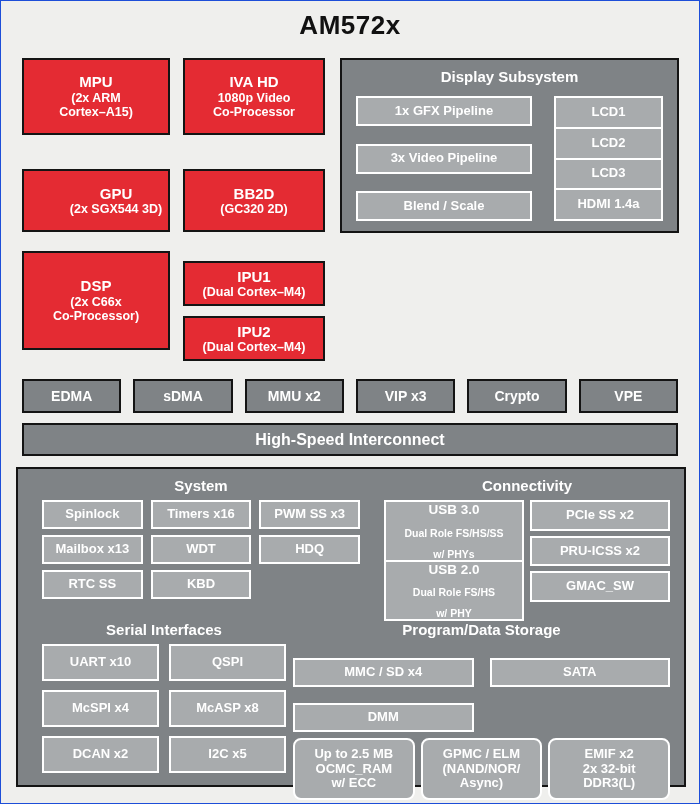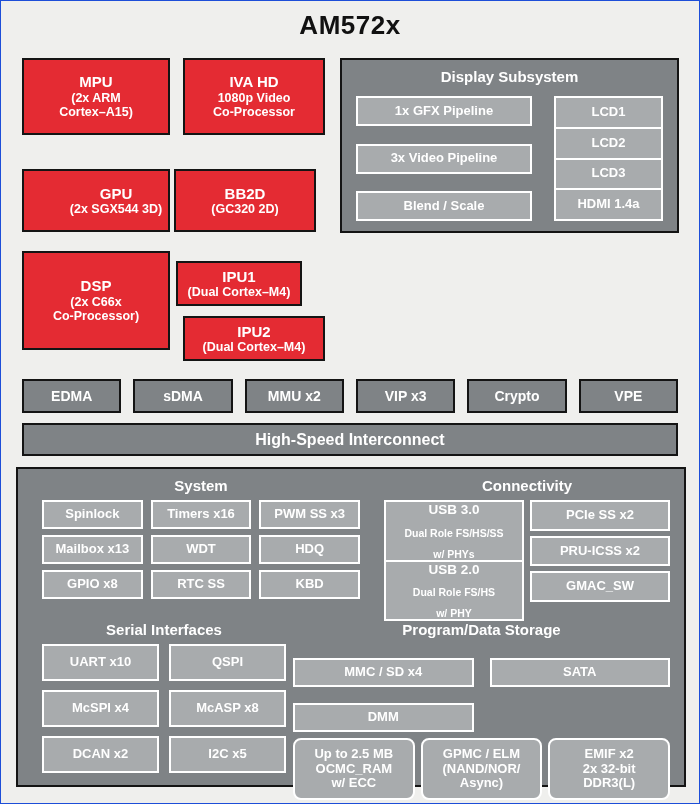--- a/index.html
+++ b/index.html
@@ -66,23 +66,23 @@
     text-align:center;box-sizing:border-box;
     font-size:14px;
   }
   .abs{position:absolute;}
 
   
   #proc-area{position:absolute;left:21px;top:57px;}
   #mpu   {left:0px;   top:0px;   width:148px;height:77px;}
   #ivahd {left:161px; top:0px;   width:142px;height:77px;}
   #gpu   {left:0px;   top:111px; width:148px;height:63px;padding-left:40px;}
-  #bb2d  {left:152px; top:111px; width:142px;height:63px;}
+  #bb2d  {left:161px; top:111px; width:142px;height:63px;}
   #dsp   {left:0px;   top:193px; width:148px;height:99px;}
-  #ipu1  {left:154px; top:203px; width:126px;height:45px;}
+  #ipu1  {left:161px; top:203px; width:142px;height:45px;}
   #ipu2  {left:161px; top:258px; width:142px;height:45px;}
 
   
   #dss{position:absolute;left:339px;top:57px;width:339px;height:175px;}
   #dss .panel-title{margin-top:8px;}
   #dss-cols{position:absolute;left:14px;top:36px;right:14px;bottom:10px;display:flex;}
   #dss-left{width:176px;display:flex;flex-direction:column;justify-content:space-between;}
   #dss-left .gbox{height:30px;}
   #dss-right{margin-left:22px;flex:1;display:flex;flex-direction:column;}
   #dss-right .gbox{flex:1;border-bottom-width:1px;border-top-width:1px;}
@@ -205,21 +205,20 @@
     <div class="panel-title" id="pds-title">Program/Data Storage</div>
     <div class="panel-title" id="ser-title">Serial Interfaces</div>
 
     <div id="sysgrid">
       <div class="gbox">Spinlock</div>
       <div class="gbox">Timers x16</div>
       <div class="gbox">PWM SS x3</div>
       <div class="gbox">Mailbox x13</div>
       <div class="gbox">WDT</div>
       <div class="gbox">HDQ</div>
-      <div class="gbox">GPIO x8</div>
       <div class="gbox">RTC SS</div>
       <div class="gbox">KBD</div>
     </div>
 
     <div id="conn">
       <div id="conn-left">
         <div class="gbox">
           <div class="l1">USB 3.0</div>
           <div class="l2">Dual Role FS/HS/SS</div>
           <div class="l2">w/ PHYs</div>

